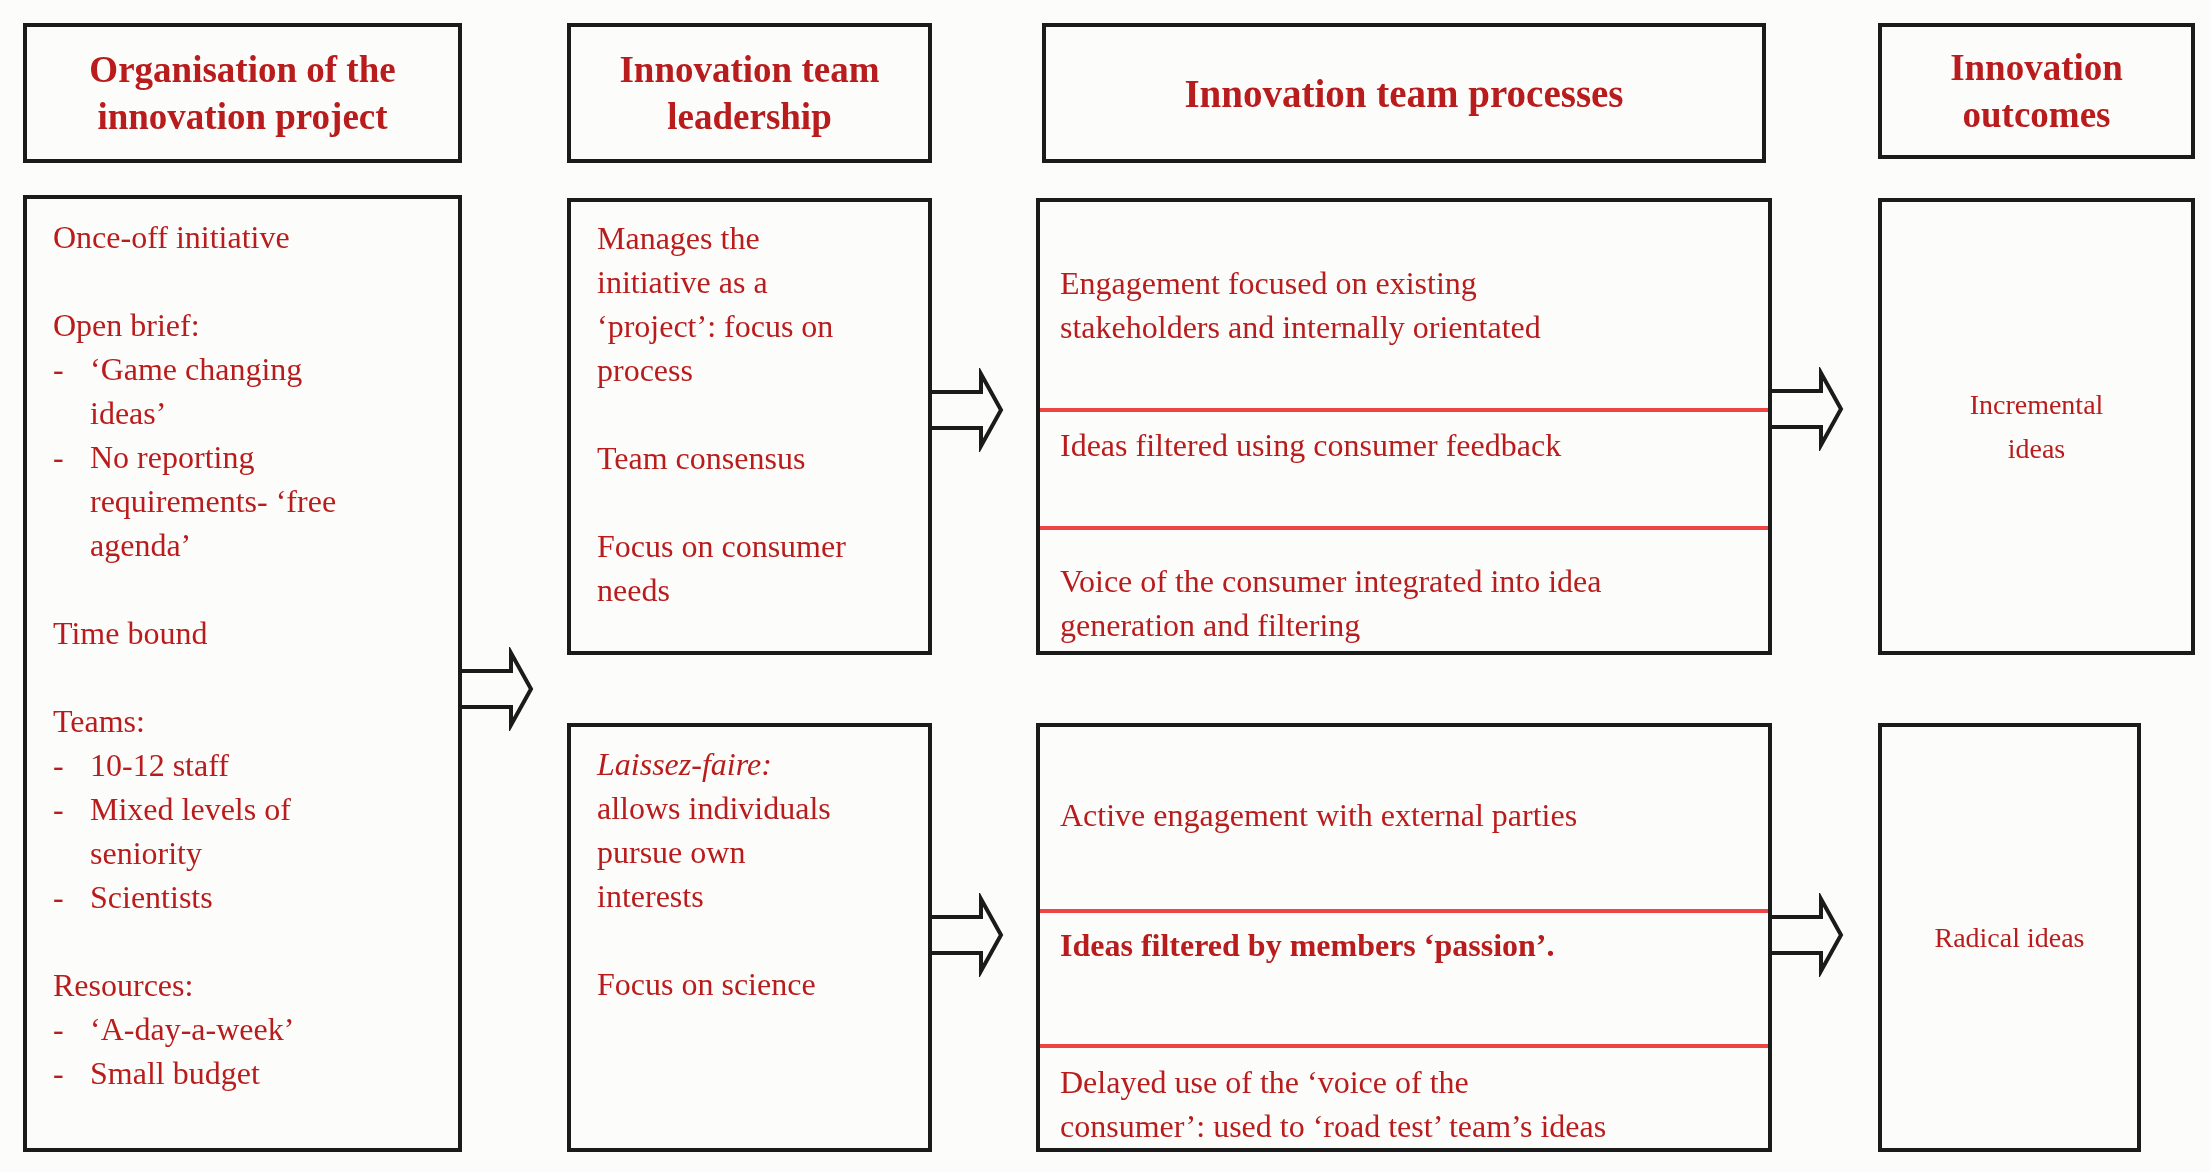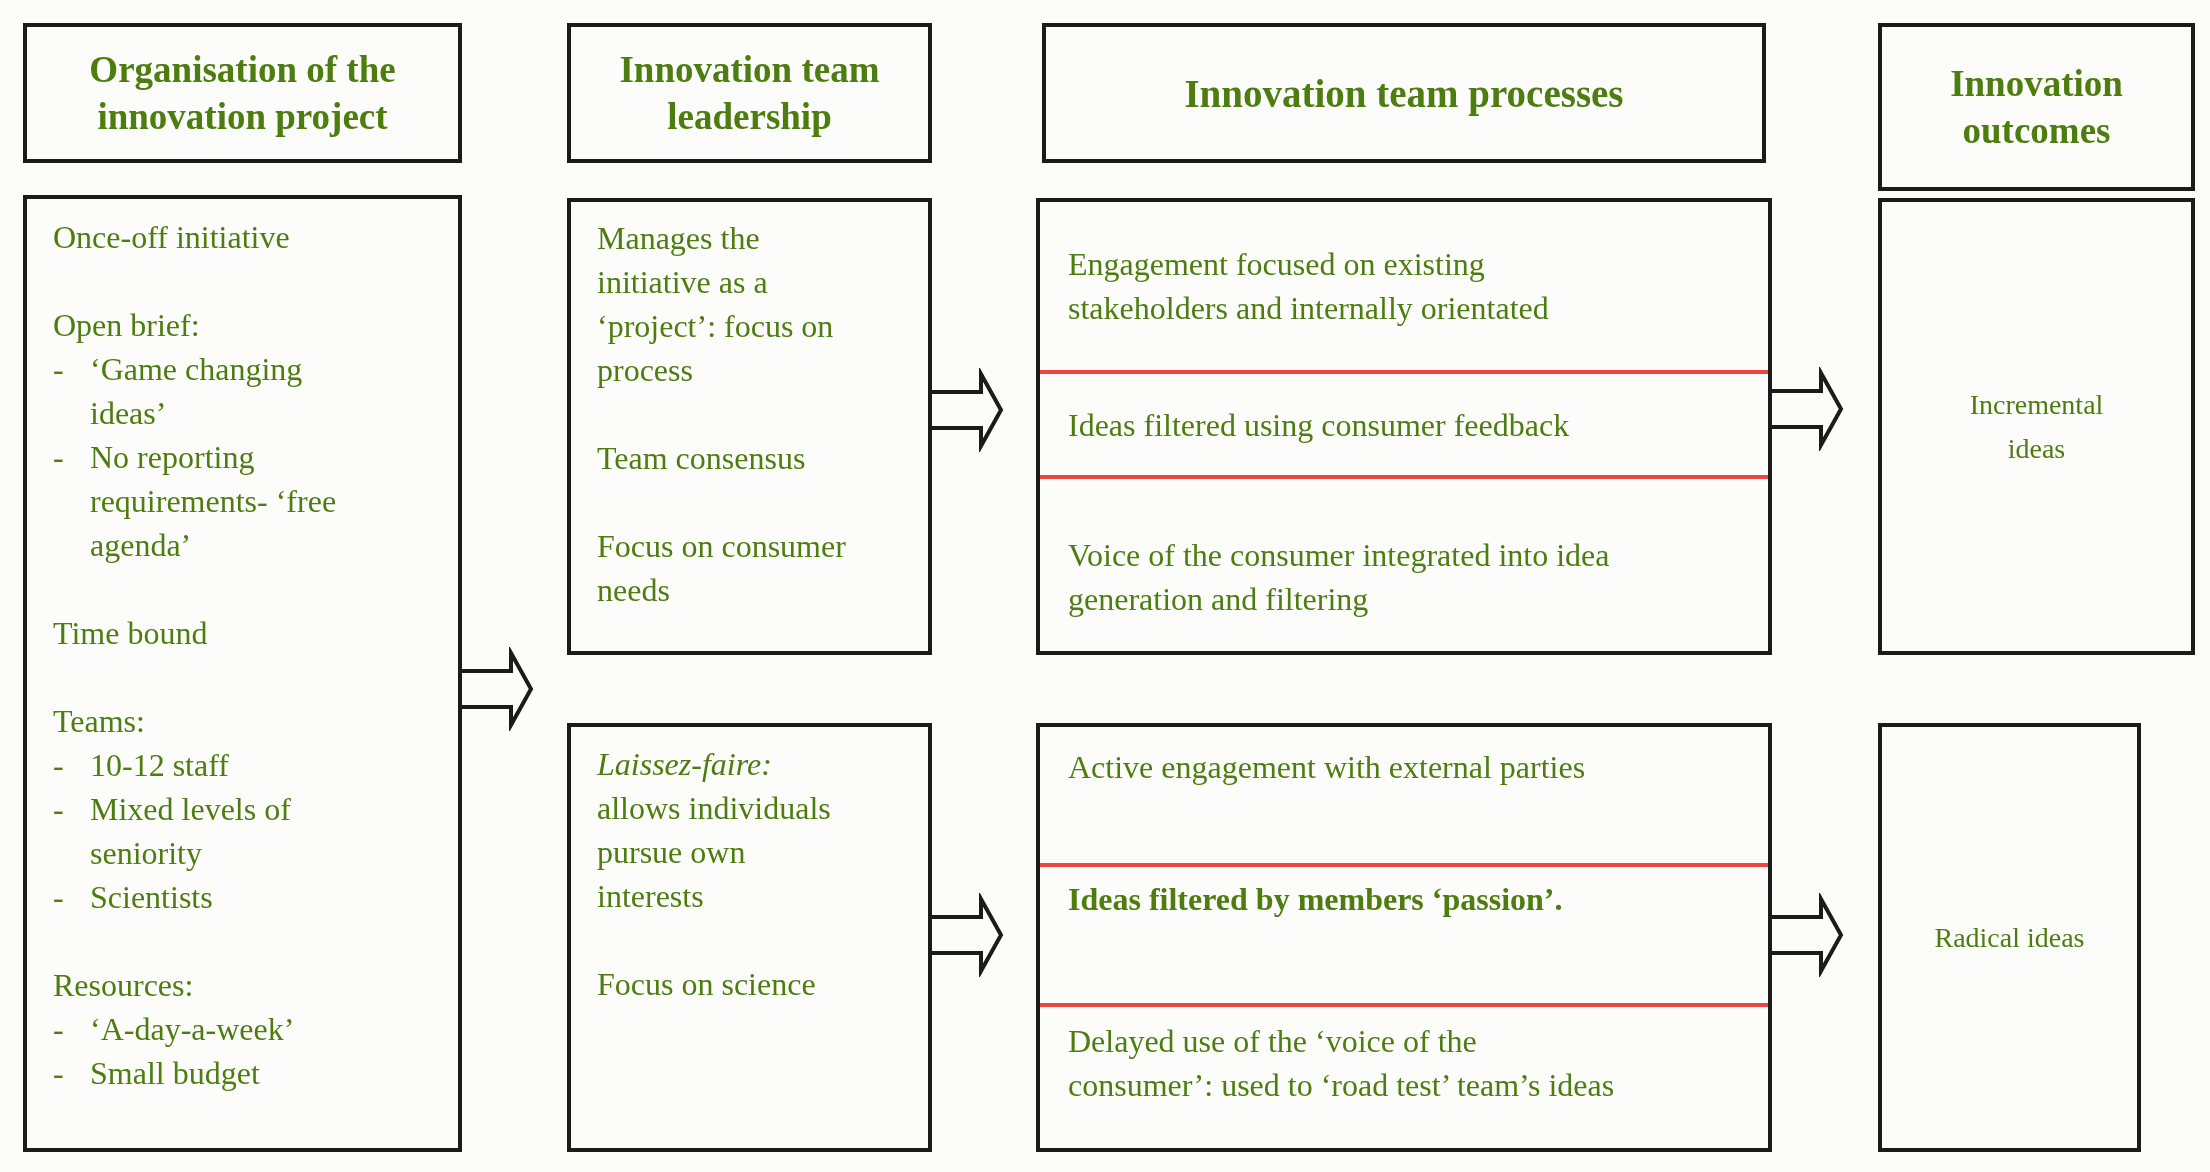--- a/index.html
+++ b/index.html
@@ -1,21 +1,21 @@
 <!DOCTYPE html>
 <html><head>
 <meta charset="utf-8">
 <style>
   html,body{margin:0;padding:0;background:#ffffff;}
   #canvas{
     position:relative;
     width:2210px;height:1172px;
     background:#fcfcfa;
     font-family:"Liberation Serif","DejaVu Serif",serif;
-    color:#4d7c0f;
+    color:#b91c1c;
     overflow:hidden;
   }
   .box{
     position:absolute;
     border:4px solid #1b1b1b;
     background:#fcfcfa;
     box-sizing:border-box;
   }
   .hdr{
     display:flex;align-items:center;justify-content:center;
@@ -34,21 +34,21 @@
   .gap{height:44px;}
   .li{display:flex;}
   .li .dash{width:37px;flex:none;}
   .li .txt{white-space:pre-line;}
   .stack{display:flex;flex-direction:column;}
   .cell{
     box-sizing:border-box;
     display:flex;flex-direction:column;justify-content:center;
     font-size:32px;line-height:44px;
     white-space:pre-line;
-    padding-left:28px;padding-right:12px;
+    padding-left:20px;padding-right:12px;margin-top:48px;
   }
   .cell.rule{border-top:4px solid #ef4444;}
   .cell.topalign{justify-content:flex-start;}
   .centerbox{
     display:flex;align-items:center;justify-content:center;
     text-align:center;
     font-size:28px;line-height:44px;
     white-space:pre-line;
   }
   .it{font-style:italic;}
@@ -99,21 +99,21 @@
 generation and filtering</div>
   </div>
 
   <div class="box stack" style="left:1036px;top:723px;width:736px;height:429px;">
     <div class="cell topalign" style="height:136px;padding-top:18px;">Active engagement with external parties</div>
     <div class="cell rule topalign" style="height:140px;padding-top:10px;font-weight:bold;">Ideas filtered by members ‘passion’.</div>
     <div class="cell rule topalign" style="height:145px;padding-top:12px;">Delayed use of the ‘voice of the
 consumer’: used to ‘road test’ team’s ideas</div>
   </div>
 
-  <div class="box hdr" style="left:1878px;top:23px;width:317px;height:168px;">Innovation
+  <div class="box hdr" style="left:1878px;top:23px;width:317px;height:136px;">Innovation
 outcomes</div>
 
   <div class="box centerbox" style="left:1878px;top:198px;width:317px;height:457px;">Incremental
 ideas</div>
 
   <div class="box centerbox" style="left:1878px;top:723px;width:263px;height:429px;">Radical ideas</div>
 
   <svg class="arrow" style="left:460px;top:647px;" width="76" height="84" viewBox="0 0 76 84">
     <polygon points="0,24 51,24 51,6 71,42 51,78 51,60 0,60"></polygon>
   </svg>

